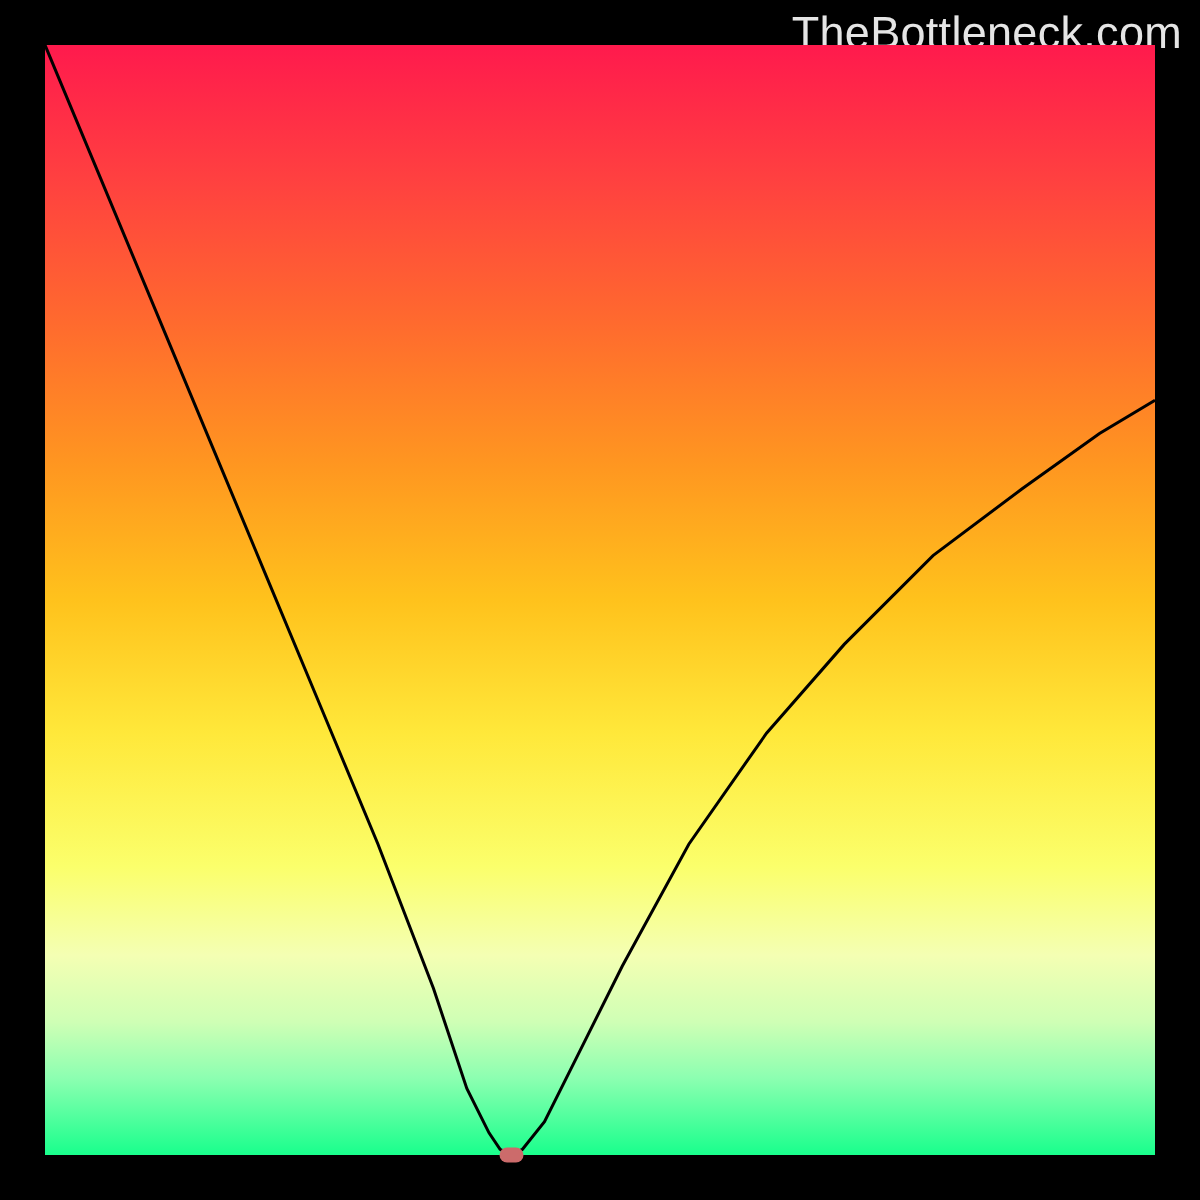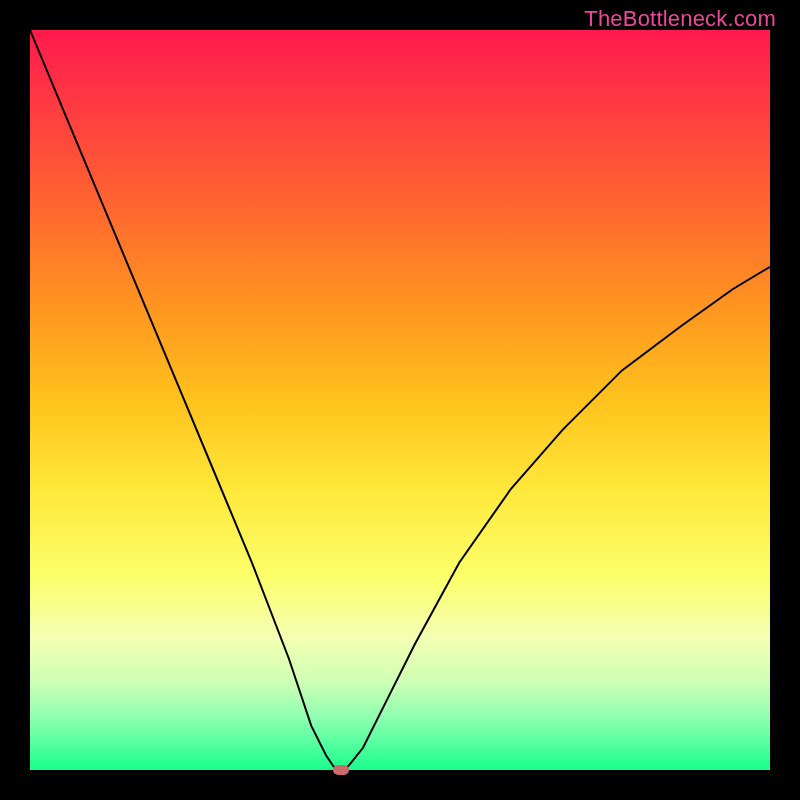--- a/index.html
+++ b/index.html
@@ -39,23 +39,23 @@
   svg.curve {
     position: absolute;
     left: 0;
     top: 0;
     width: 740px;
     height: 740px;
   }
   .watermark {
     position: absolute;
     top: 6px;
-    right: 24px;
-    color: #ec4899;
-    font-size: 22px;
+    right: 12px;
+    color: #e5e5e5;
+    font-size: 30px;
     letter-spacing: 0.2px;
     user-select: none;
   }
   .marker {
     position: absolute;
     width: 16px;
     height: 10px;
     border-radius: 5px;
     background: #cc6b6b;
     transform: translate(-50%, -50%);

